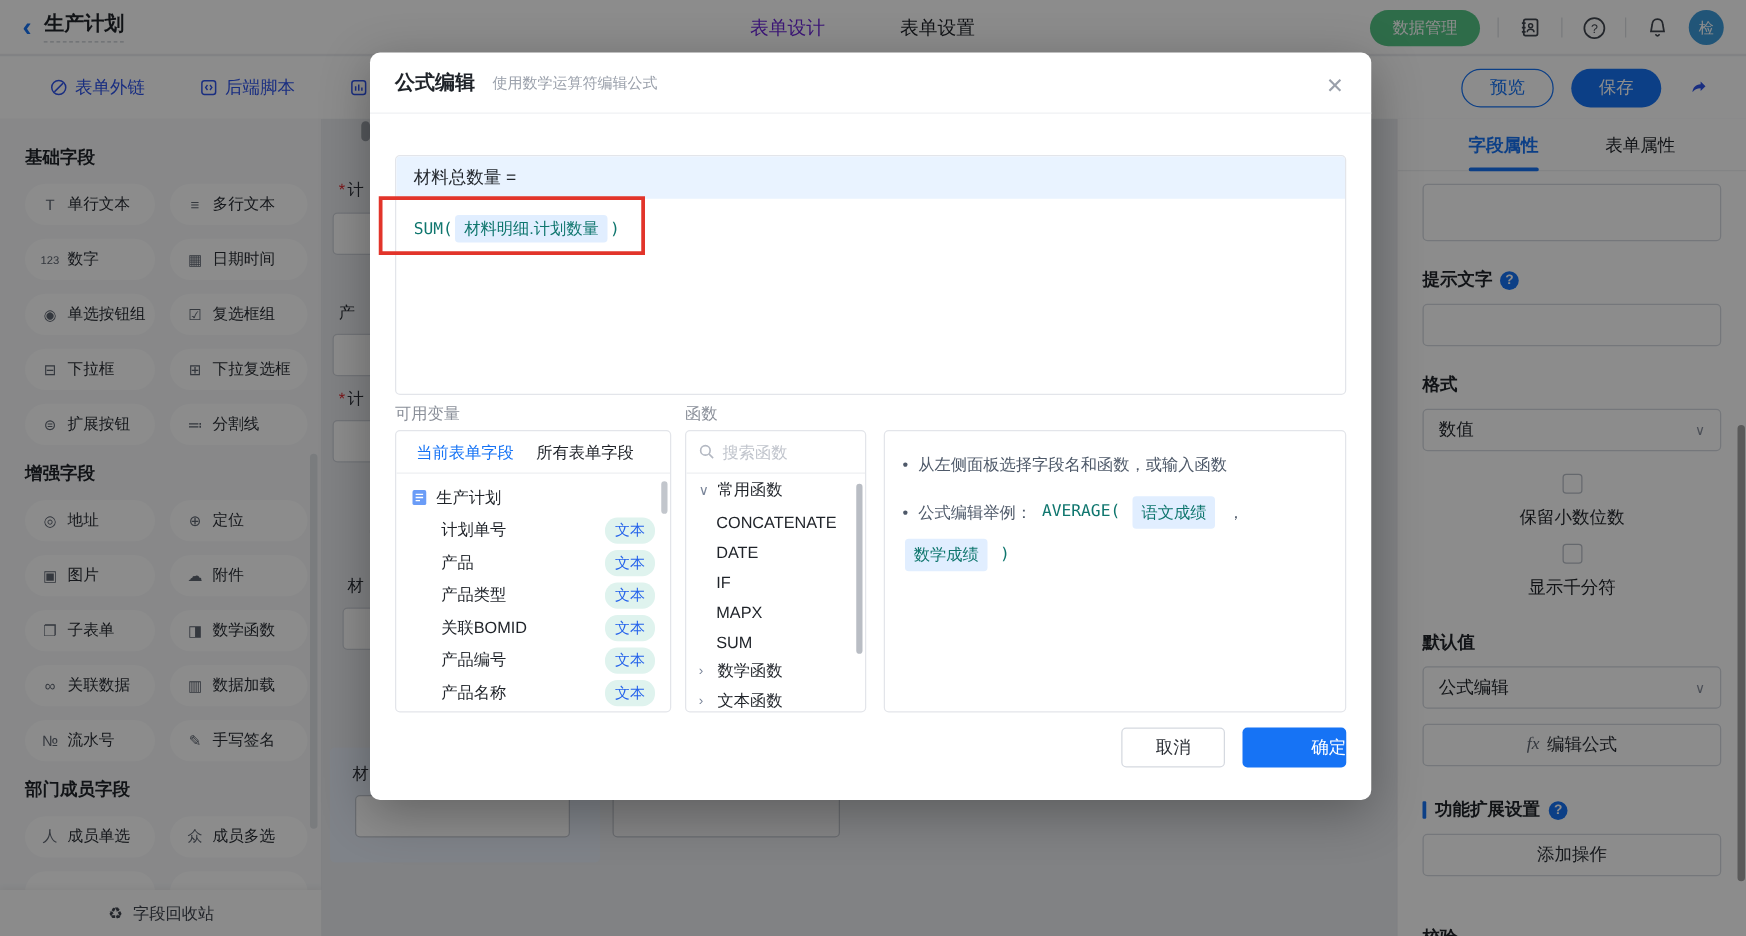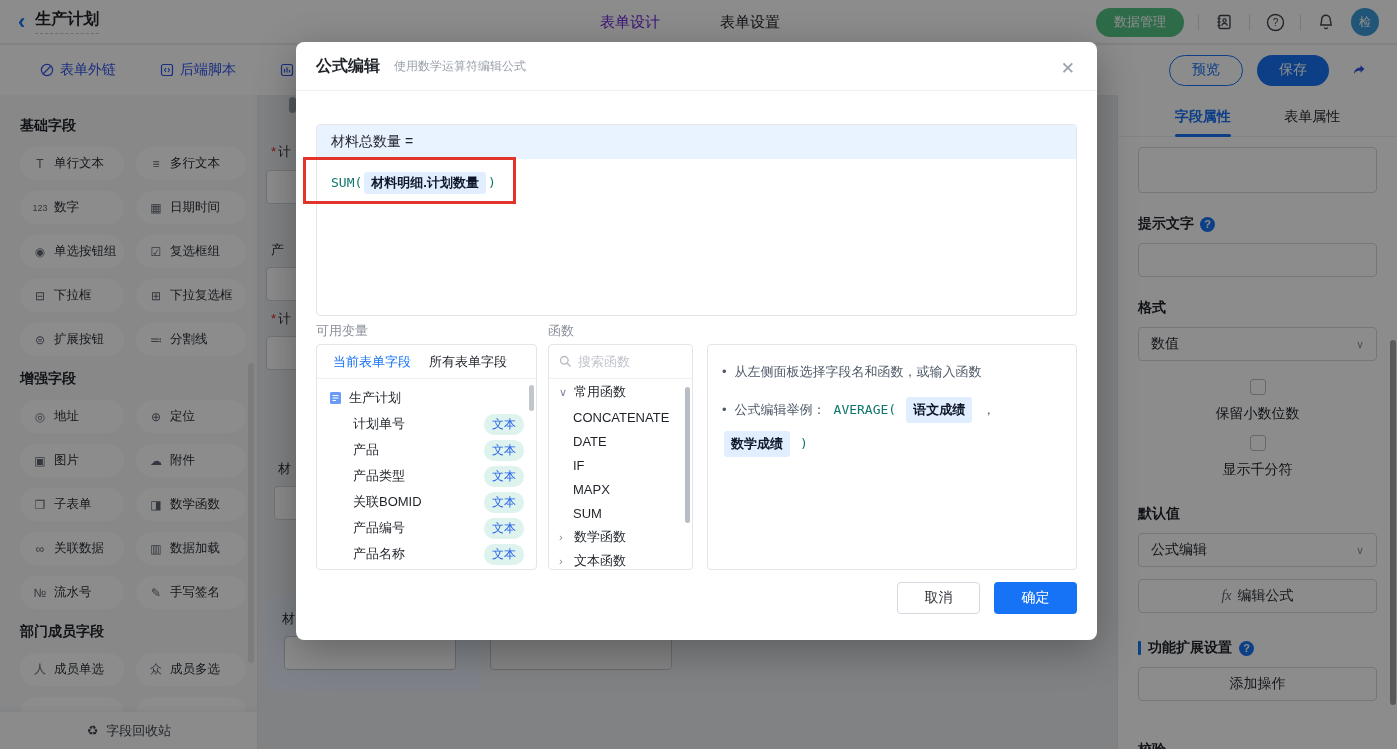--- a/index.html
+++ b/index.html
@@ -72,21 +72,21 @@
   .overlay { position:absolute; inset:0; background:rgba(0,0,0,0.45); z-index:50; }
   .modal { position:absolute; left:296px; top:42px; width:801px; height:598px; background:#fff; border-radius:8px; box-shadow:0 10px 40px rgba(0,0,0,.3); z-index:60; }
   .m-head { height:49px; border-bottom:1px solid #f0f1f3; display:flex; align-items:center; padding:0 20px; }
   .m-title { font-size:16px; font-weight:700; }
   .m-sub { font-size:12px; color:#9aa0ab; margin-left:14px; }
   .m-close { position:absolute; right:22px; top:16px; font-size:17px; color:#9aa0ab; cursor:pointer; }
   .f-box { position:absolute; left:20px; top:82px; width:761px; height:192px; border:1px solid #e3e5ea; border-radius:4px; overflow:hidden; }
   .f-head { height:34px; background:#e9f3ff; display:flex; align-items:center; padding:0 14px; font-size:14px; }
   .f-body { padding:13px 14px; font-family:"DejaVu Sans Mono", monospace; font-size:13px; cursor:text; height:156px; }
   .code-fn { color:#0f766e; }
-  .chip { display:inline-block; background:#e1eeff; color:#0f172a; font-family:"Liberation Sans", sans-serif; font-size:13px; padding:2px 7px; border-radius:3px; margin:0 2px; cursor:pointer;font-weight:bold; }
+  .chip { display:inline-block; background:#e1eeff; color:#0f766e; font-family:"Liberation Sans", sans-serif; font-size:13px; padding:2px 7px; border-radius:3px; margin:0 2px; cursor:pointer; }
   .annotation { position:absolute; left:303px; top:157px; width:213px; height:47px; border:3px solid #e2342a; z-index:70; }
 
   .col-label { position:absolute; top:280px; font-size:13px; color:#8a8f99; }
   .vars-panel { position:absolute; left:20px; top:302px; width:221px; height:226px; border:1px solid #e3e5ea; border-radius:4px; overflow:hidden; }
   .vp-tabs { height:34px; border-bottom:1px solid #eef0f2; display:flex; align-items:center; gap:18px; padding:0 16px; font-size:13px; }
   .vp-tab.active { color:#1673f5; cursor:pointer; }
   .vp-tab { cursor:pointer; }
   .tree-root { display:flex; align-items:center; gap:7px; font-size:13px; padding:10px 0 4px 12px; cursor:pointer; }
   .var-row { display:flex; align-items:center; justify-content:space-between; height:26px; padding:0 12px 0 36px; font-size:13px; cursor:pointer; }
   .tag { background:#dff3ee; color:#2563eb; font-size:12px; padding:2px 8px; border-radius:10px; flex:none; }
@@ -98,21 +98,21 @@
   .fn-row { height:24px; display:flex; align-items:center; gap:5px; font-size:13px; padding-left:10px; cursor:pointer; }
   .fn-row.leaf { padding-left:24px; }
   .tw { color:#7a8599; font-size:11px; width:10px; }
   .fn-scroll { position:absolute; right:2px; top:42px; width:5px; height:136px; border-radius:3px; background:#b9bdc4; }
 
   .help-panel { position:absolute; left:411px; top:302px; width:370px; height:226px; border:1px solid #e3e5ea; border-radius:4px; padding:16px 14px; font-size:13px; color:#4e5969; }
   .hp-row { display:flex; gap:8px; margin-bottom:14px; line-height:22px; flex-wrap:wrap; align-items:center; }
   .hp-bullet { color:#4e5969; }
   .m-footer { position:absolute; right:20px; bottom:26px; display:flex; gap:14px; }
   .btn-cancel { width:83px; height:32px; border:1px solid #d5d9e0; border-radius:4px; background:#fff; font-size:14px; color:#2b2f36; cursor:pointer; }
-  .btn-ok { width:83px; height:32px; border:none; border-radius:4px; background:#1673f5; font-size:14px; color:#fff; cursor:pointer; }
+  .btn-ok { width:83px; height:32px; border:none; border-radius:4px; background:#1673f5; font-size:14px; color:#fff; cursor:pointer;text-align:right; }
 
   svg { display:block; }
 </style>
 </head>
 <body>
 
 <div class="navbar">
   <span class="back">‹</span>
   <span class="win-title">生产计划</span>
   <div class="nav-tabs">

